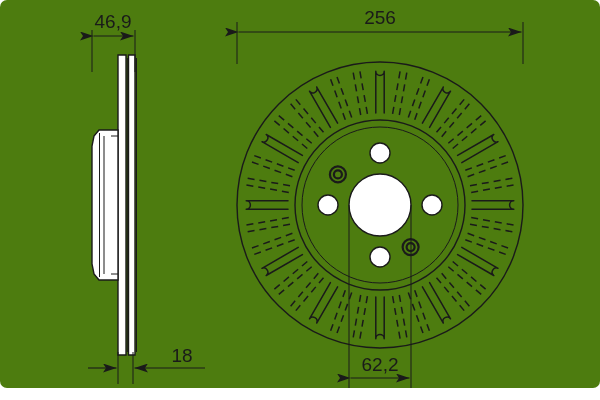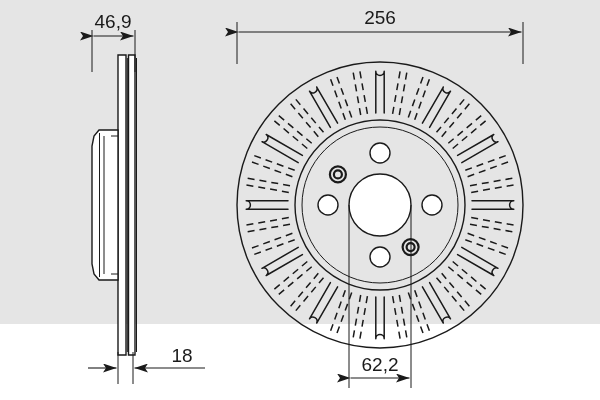--- a/index.html
+++ b/index.html
@@ -9,22 +9,23 @@
   }
   body {
     width: 600px;
     height: 400px;
     overflow: hidden;
     font-family: "Liberation Sans", sans-serif;
   }
   #drawing-root {
     position: relative;
     width: 600px;
-    height: 324px;
-    background: #e5e5e5;
+    height: 388px;
+    background: #4d7c0f;
+    border-radius: 7px;
   }
   #drawing-svg {
     position: absolute;
     left: 0;
     top: 0;
     display: block;
   }
   .dim-text {
     font-family: "Liberation Sans", sans-serif;
     font-size: 19px;

